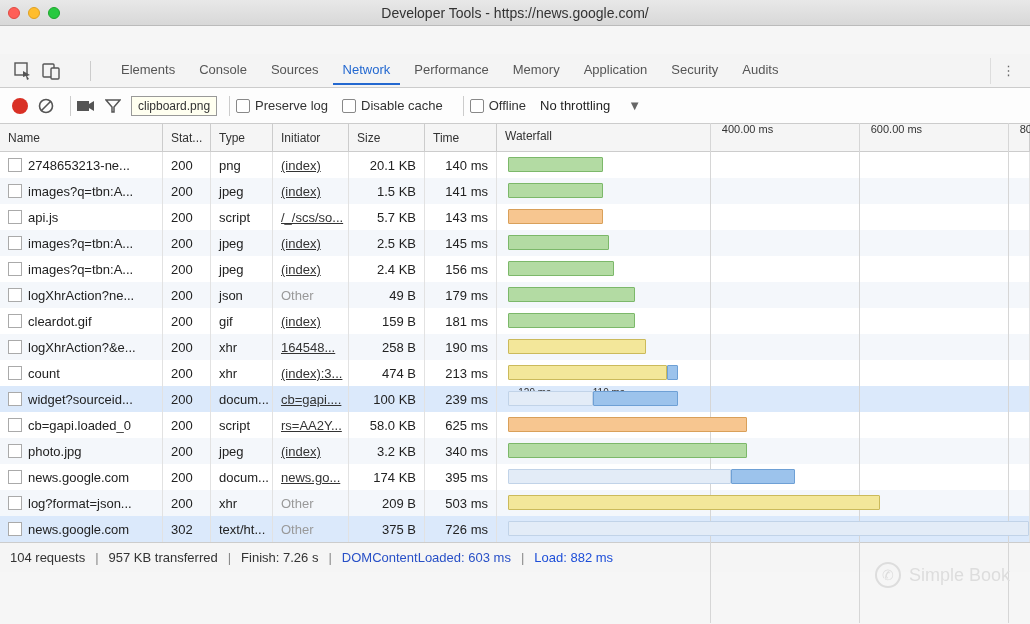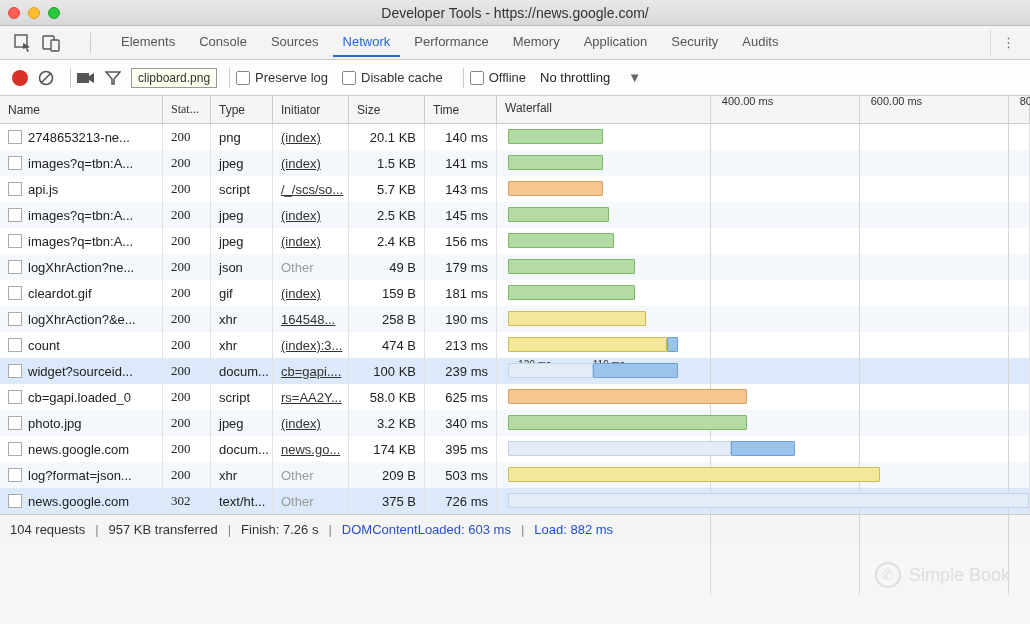--- a/index.html
+++ b/index.html
@@ -34,20 +34,21 @@
   }
   
   .tabs-row {
     height: 34px;
     background:#f4f4f4;
     border-bottom:1px solid #ccc;
     display:flex;
     align-items:center;
     padding:0 14px;
     gap: 16px;
+    margin-top: 28px;
   }
   .tabs-row .selector-icons { display:flex; gap:10px; margin-right:10px;}
   .tabs-row .vdiv { width:1px; height:20px; background:#ccc; margin:0 4px;}
   .tabs-row .tab {
     padding: 6px 10px;
     color:#555;
     cursor:pointer;
   }
   .tabs-row .tab.active {
     color:#2368d0;
@@ -98,21 +99,21 @@
     border-bottom:1px solid #ccc;
     font-size:12px;
     color:#333;
   }
   .headers .hcell{
     border-right:1px solid #ccc;
     padding:0 8px;
     display:flex;align-items:center;
   }
   .col-name{width:163px;}
-  .col-status{width:48px;font-family:Liberation Serif, serif;}
+  .col-status{width:48px;}
   .col-type{width:62px;}
   .col-initiator{width:76px;}
   .col-size{width:76px;justify-content:flex-start;text-align:center;}
   .col-time{width:72px;}
   .col-waterfall{flex:1;position:relative;padding:0;}
   .col-waterfall .wf-label{
     position:absolute;left:8px;top:5px;
   }
   .col-waterfall .tick{
     position:absolute;top:-1px;border-left:1px solid #d6d6d6;height:500px;

